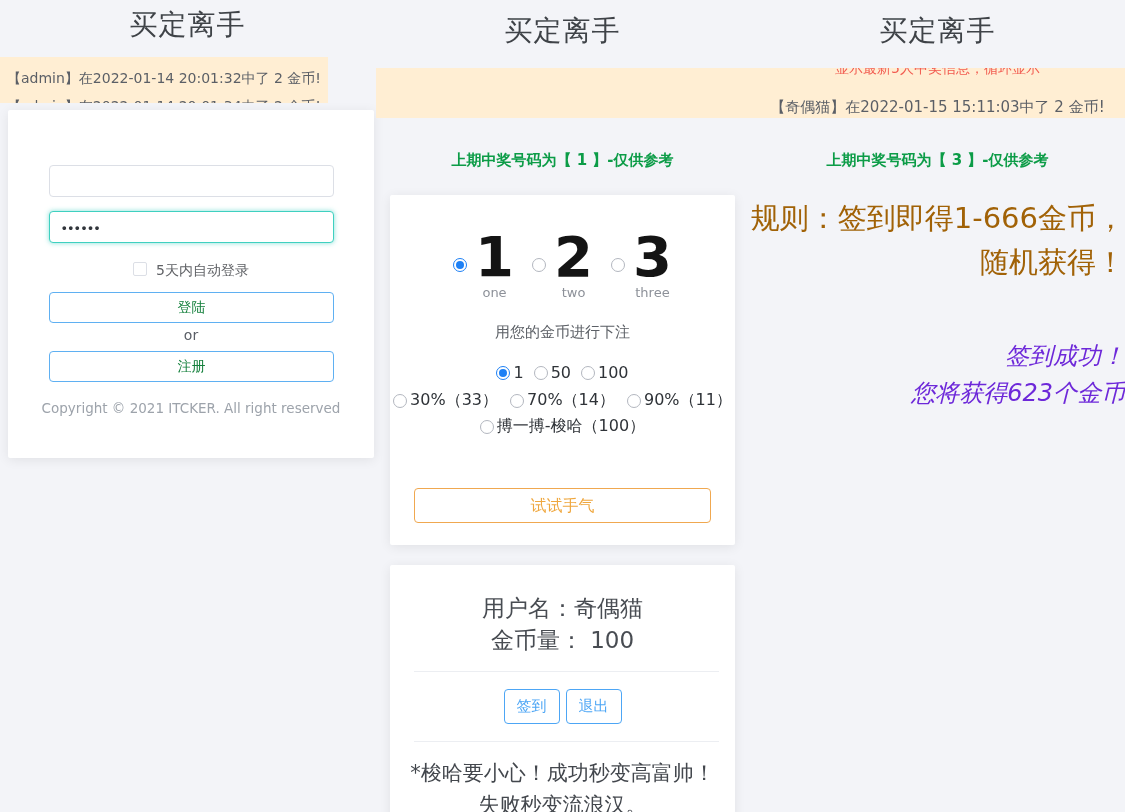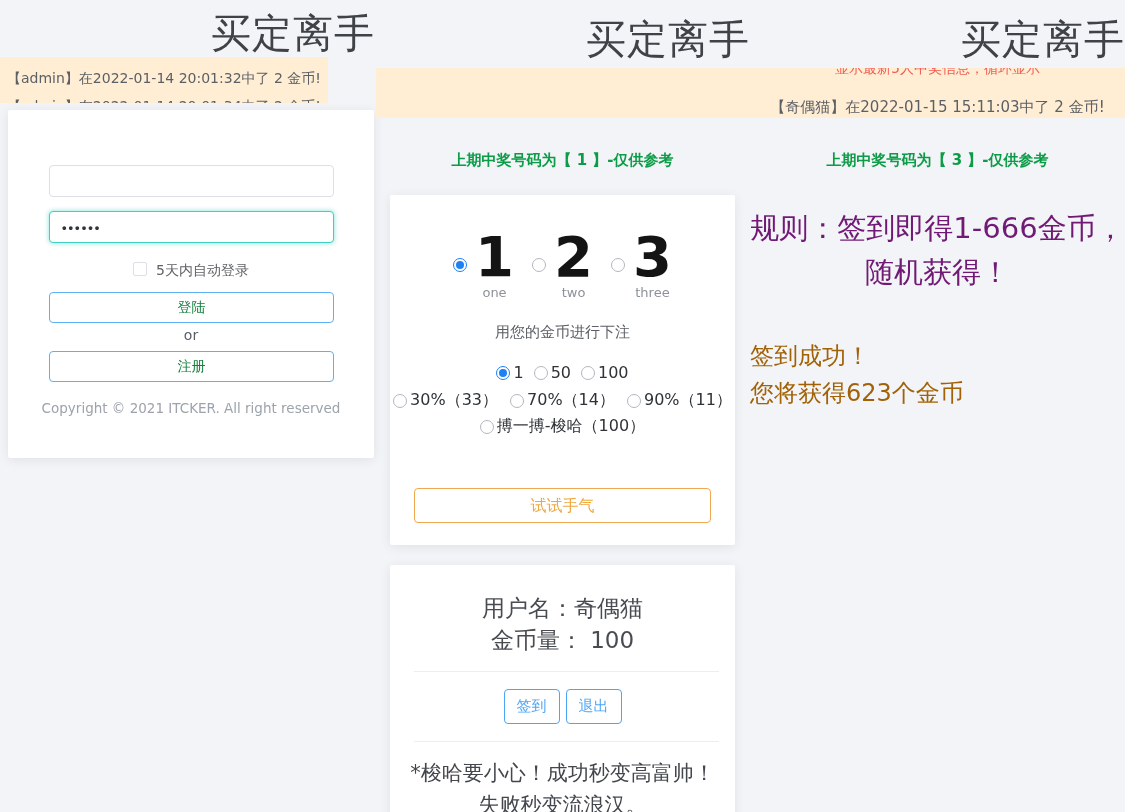--- a/index.html
+++ b/index.html
@@ -6,22 +6,22 @@
   html,body { width:1125px; height:812px; overflow:hidden; }
   body {
     font-family:"DejaVu Sans","Liberation Sans",sans-serif;
     background:#f3f4f8;
     position:relative;
   }
   .panel { position:absolute; top:0; width:375px; height:812px; }
   #panel-left { left:0; } #panel-mid { left:375px; } #panel-right { left:750px; }
 
   .app-title {
-    position:absolute; left:0; width:100%; text-align:right;
-    font-size:40px; font-weight:500; color:#3f4348; letter-spacing:1px;
+    position:absolute; left:0; width:100%; text-align:center;
+    font-size:28px; font-weight:500; color:#3f4348; letter-spacing:1px;
   }
 
   .notice-bar {
     position:absolute; background:#ffeed3; overflow:hidden;
   }
   .notice-line {
     position:absolute; left:0; width:100%; text-align:center;
     font-size:14px; color:#5b5f66; white-space:nowrap;
   }
   .notice-line.red { color:#f25b50; }
@@ -97,26 +97,26 @@
   .divider { position:absolute; left:24px; right:16px; height:1px; background:#eceef2; }
   .btn-row { position:absolute; left:0; width:100%; display:flex; justify-content:center; gap:6px; }
   .small-blue-btn {
     width:56px; height:35px; border:1px solid #4da6f5; border-radius:4px;
     background:#fff; color:#4da6f5; font-size:15px; text-align:center; line-height:33px; cursor:pointer;
   }
   .warning-text { position:absolute; left:0; width:100%; text-align:center; font-size:21px; color:#43474d; line-height:32px; }
 
   
   .rule-text {
-    position:absolute; left:0; width:100%; text-align:center;
-    font-size:29px; color:#701a75; line-height:44px;margin-top:10px;
+    position:absolute; left:0; width:100%; text-align:right;
+    font-size:29px; color:#a16207; line-height:44px;
   }
   .success-text {
-    position:absolute; left:0; width:100%; text-align:left;
-    font-size:24px; color:#a16207; line-height:37px;
+    position:absolute; left:0; width:100%; text-align:right;
+    font-size:24px; color:#6d28d9; line-height:37px;font-style:italic;
   }
 </style>
 </head>
 <body>
 
 <div class="panel" id="panel-left">
   <div class="app-title" style="top:6px;">买定离手</div>
 
   <div class="notice-bar" style="left:0; top:57px; width:328px; height:46px;">
     <div class="notice-line" style="top:13px;">【admin】在2022-01-14 20:01:32中了 2 金币!</div>

